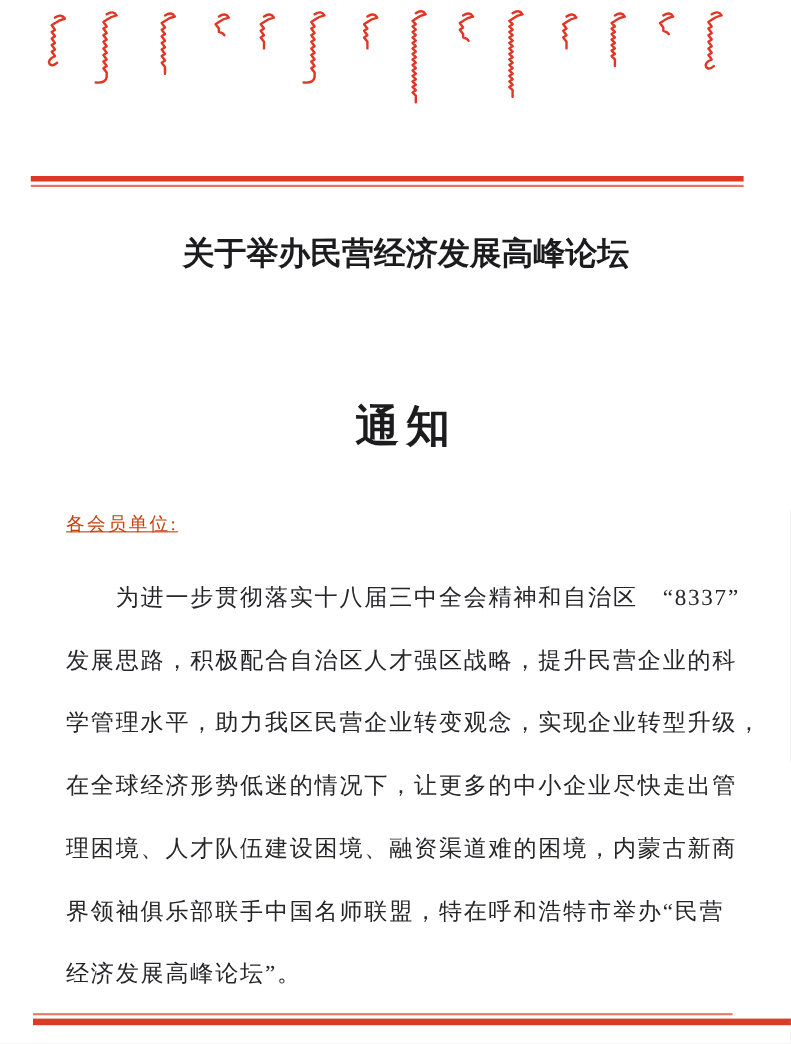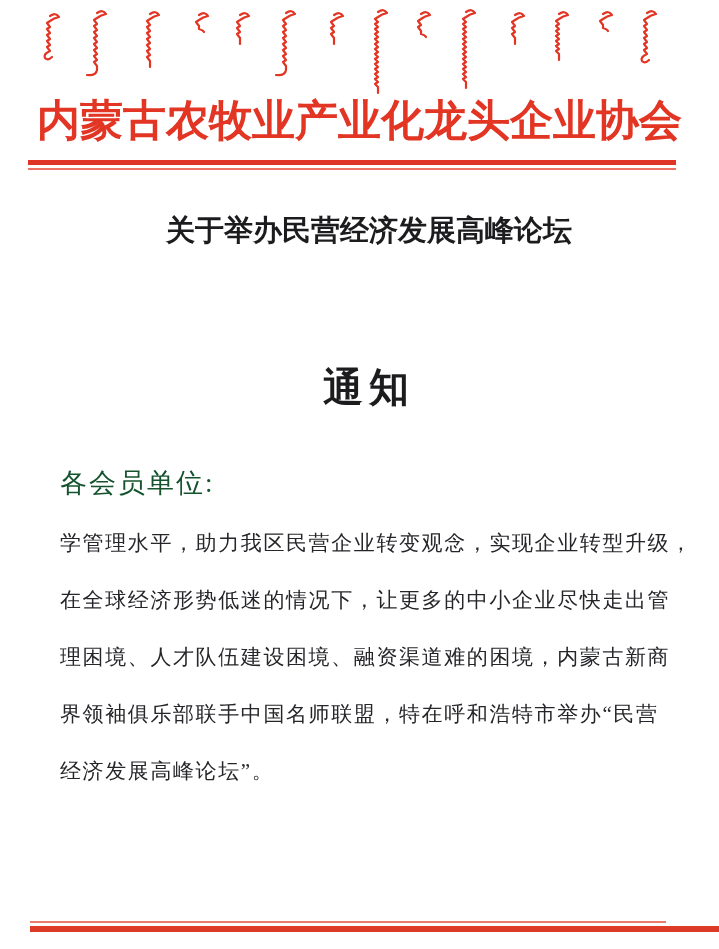--- a/index.html
+++ b/index.html
@@ -37,22 +37,23 @@
     font-size:29px;
     white-space:nowrap;
     padding-left:19px;
   }
   .t1{top:211px;}
   .t2{top:286px;letter-spacing:0.5px;}
   .t3{top:360px;font-size:40px;letter-spacing:6px;}
   
   .salutation{
     position:absolute;left:60px;top:465px;
-    font-size:27px;color:#14532d;letter-spacing:2px;
+    font-size:17px;color:#c2410c;letter-spacing:2px;
     white-space:nowrap;
+    text-decoration:underline;
   }
   .paragraph{
     position:absolute;left:60px;top:515px;width:616px;
   }
   .paragraph .pline{
     height:57px;line-height:57px;
     font-size:21px;color:#26262a;
     letter-spacing:1.6px;
     white-space:nowrap;
   }
@@ -76,33 +77,34 @@
       <path d="M 334 15 q 6 -4 9 1 q -5 1 -9 4 l -3 2 l 3 4 l -3 2 l 3 4 l -3 2 l 3 4 l 0 6" fill="none" stroke="#e23524" stroke-width="2.2" stroke-linecap="round" stroke-linejoin="round"></path>
       <path d="M 378 12 q 6 -4 9 1 q -5 1 -9 4 l -3 2 l 3 3 l -3 2 l 3 3 l -3 2 l 3 3 l -3 2 l 3 3 l -3 2 l 3 3 l -3 2 l 3 3 l -3 2 l 3 3 l -3 2 l 3 3 l -3 2 l 3 3 l -3 2 l 3 3 l -3 2 l 3 3 l -3 2 l 3 3 l -3 2 l 3 3 l -3 2 l 3 3 l 0 6" fill="none" stroke="#e23524" stroke-width="2.2" stroke-linecap="round" stroke-linejoin="round"></path>
       <path d="M 421 14 q 6 -4 9 1 q -5 1 -9 4 l -3 2 l 3 4 l -3 2 l 3 4 l 0 3 q 4 1 5 3" fill="none" stroke="#e23524" stroke-width="2.2" stroke-linecap="round" stroke-linejoin="round"></path>
       <path d="M 466 12 q 6 -4 9 1 q -5 1 -9 4 l -3 2 l 3 3 l -3 2 l 3 3 l -3 2 l 3 3 l -3 2 l 3 3 l -3 2 l 3 3 l -3 2 l 3 3 l -3 2 l 3 3 l -3 2 l 3 3 l -3 2 l 3 3 l -3 2 l 3 3 l -3 2 l 3 3 l -3 2 l 3 3 l -3 2 l 3 3 l 0 6" fill="none" stroke="#e23524" stroke-width="2.2" stroke-linecap="round" stroke-linejoin="round"></path>
       <path d="M 515 15 q 6 -4 9 1 q -5 1 -9 4 l -3 2 l 3 4 l -3 2 l 3 4 l -3 2 l 3 4 l 0 6" fill="none" stroke="#e23524" stroke-width="2.2" stroke-linecap="round" stroke-linejoin="round"></path>
       <path d="M 559 14 q 6 -4 9 1 q -5 1 -9 4 l -3 2 l 3 3 l -3 2 l 3 3 l -3 2 l 3 3 l -3 2 l 3 3 l -3 2 l 3 3 l -3 2 l 3 3 l -3 2 l 3 3 l 0 6" fill="none" stroke="#e23524" stroke-width="2.2" stroke-linecap="round" stroke-linejoin="round"></path>
       <path d="M 603 14 q 6 -4 9 1 q -5 1 -9 4 l -3 2 l 3 4 l 0 3 q 4 1 5 3" fill="none" stroke="#e23524" stroke-width="2.2" stroke-linecap="round" stroke-linejoin="round"></path>
       <path d="M 647 13 q 6 -4 9 1 q -5 1 -9 4 l -3 2 l 3 4 l -3 2 l 3 4 l -3 2 l 3 4 l -3 2 l 3 4 l -3 2 l 3 4 l -3 2 l 3 4 q -7 3 -5 7 q 3 3 7 -1" fill="none" stroke="#e23524" stroke-width="2.2" stroke-linecap="round" stroke-linejoin="round"></path>
     </svg>
 
-  <div class="org-title">内蒙古农牧业产业化龙头企业协会</div>
 
   <div class="rule-top">
     <div class="thick"></div>
     <div class="thin"></div>
   </div>
 
   <div class="doc-title-line t1">关于举办民营经济发展高峰论坛</div>
   <div class="doc-title-line t3">通知</div>
 
   <div class="salutation">各会员单位:</div>
 
   <div class="paragraph">
+      <div class="pline">　　为进一步贯彻落实十八届三中全会精神和自治区　“8337”</div>
+      <div class="pline">发展思路，积极配合自治区人才强区战略，提升民营企业的科</div>
       <div class="pline">学管理水平，助力我区民营企业转变观念，实现企业转型升级，</div>
       <div class="pline">在全球经济形势低迷的情况下，让更多的中小企业尽快走出管</div>
       <div class="pline">理困境、人才队伍建设困境、融资渠道难的困境，内蒙古新商</div>
       <div class="pline">界领袖俱乐部联手中国名师联盟，特在呼和浩特市举办“民营</div>
       <div class="pline">经济发展高峰论坛”。</div>
     </div>
 
   <div class="rule-bottom">
     <div class="thin"></div>
     <div class="thick"></div>

